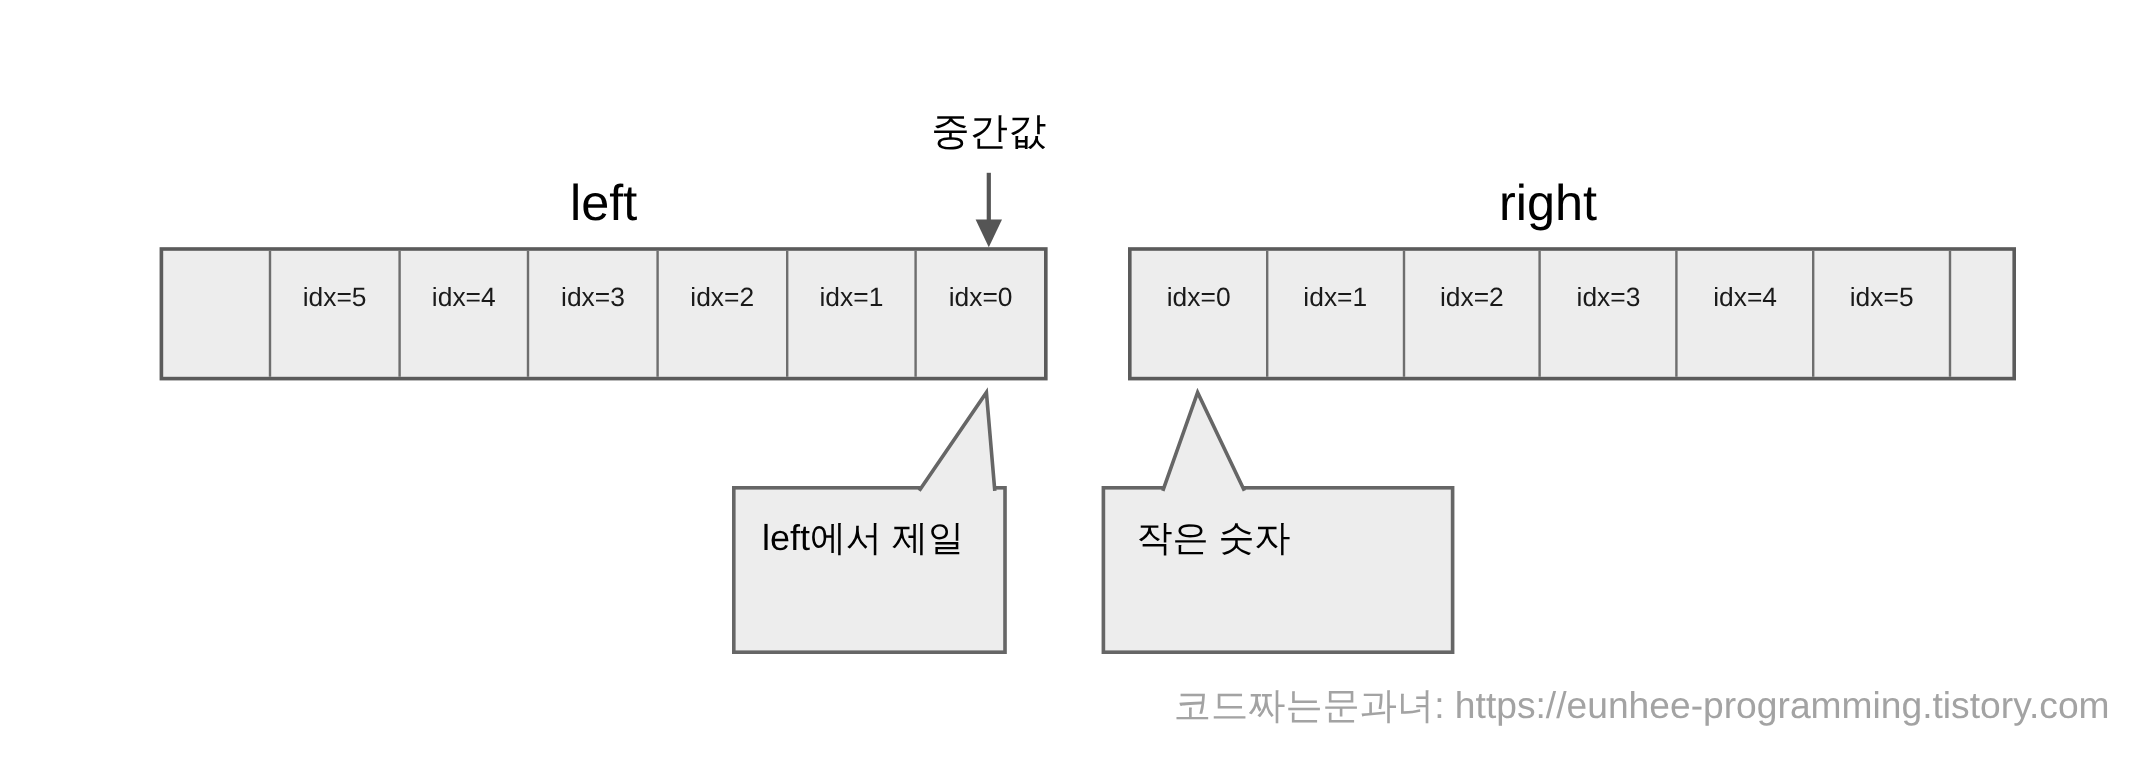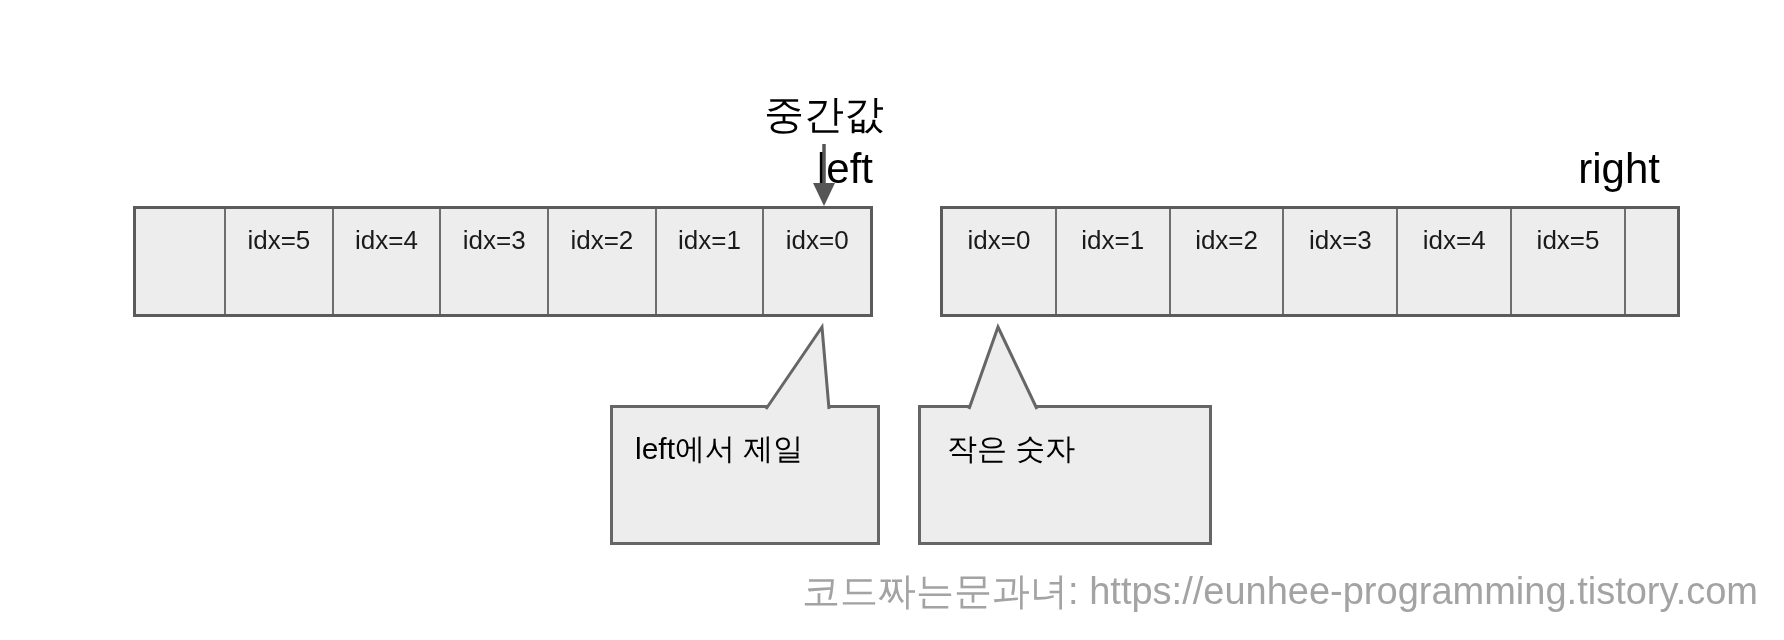--- a/index.html
+++ b/index.html
@@ -9,91 +9,91 @@
     position: relative;
     overflow: hidden;
     font-family: "Liberation Sans", sans-serif;
     color: #000;
   }
   .abs { position: absolute; }
 
   
   .array-title {
     top: 144px;
-    text-align: right;
+    text-align: center;
     font-size: 42px;
     line-height: 1.2;
     color: #000;
   }
   .array-title.left-title  { left: 133px; width: 740px; }
   .array-title.right-title { left: 920px; width: 740px; }
 
   
   .median-label {
     left: 724px; top: 90px; width: 200px;
     text-align: center;
-    font-size: 40px;
+    font-size: 32px;
     line-height: 1.2;
     color: #000;
   }
 
   
   .array-box {
     top: 206px; height: 111px;
     display: flex;
     background: #ededed;
     border: 3px solid #5b5b5b;
     box-sizing: border-box;
     z-index: 1;
   }
   .array-box.left-array  { left: 133px; width: 740px; }
   .array-box.right-array { left: 940px; width: 740px; }
   .cell {
     flex: 1 1 0;
     border-left: 2px solid #6e6e6e;
     box-sizing: border-box;
     text-align: center;
-    padding-top: 16px;
-    font-size: 26px;
+    padding-top: 26px;
+    font-size: 22px;
     color: #1a1a1a;
     overflow: hidden;
     white-space: nowrap;
   }
   .cell:first-child { border-left: none; }
   .cell.edge-left  { flex: 0 0 88px; }
   .cell.edge-right { flex: 0 0 53px; }
 
   
   .bubble {
     top: 405px; height: 140px;
     background: #ededed;
     border: 3px solid #666666;
     box-sizing: border-box;
     padding: 18px 8px 0 26px;
     font-size: 30px;
     line-height: 46px;
     color: #000;
     z-index: 2;
   }
-  .bubble.bubble-left  { left: 610px; width: 270px; padding-left: 22px; }
+  .bubble.bubble-left  { left: 610px; width: 229px; padding-left: 22px; }
   .bubble.bubble-right { left: 918px; width: 294px; }
 
   
   svg.overlay {
     position: absolute; left: 0; top: 0;
     width: 1784px; height: 640px;
     z-index: 3;
     pointer-events: none;
   }
 
   
   .watermark {
     left: 0; top: 571px; width: 1758px;
     text-align: right;
-    font-size: 38px;
+    font-size: 31px;
     line-height: 1.1;
     color: #a3a3a3;
   }
 </style>
 </head>
 <body>
 
 <div class="abs median-label">중간값</div>
 
 <div class="abs array-title left-title">left</div>

